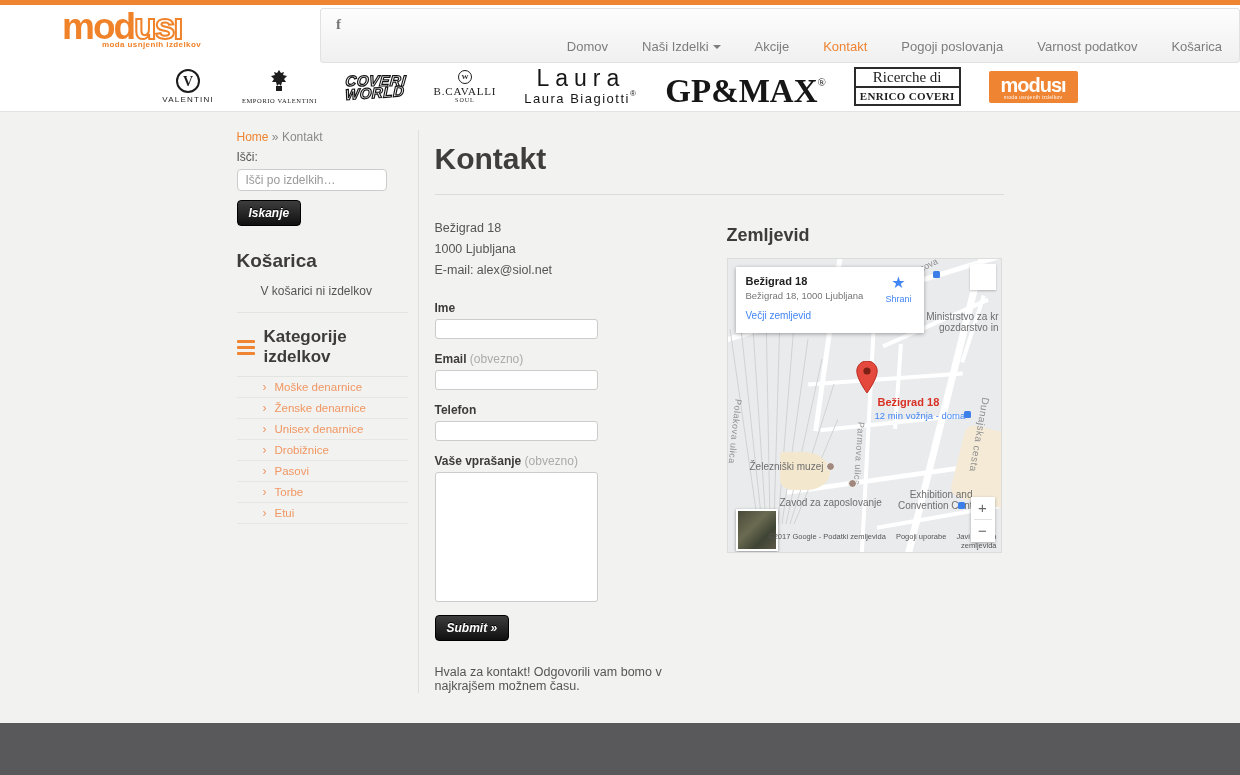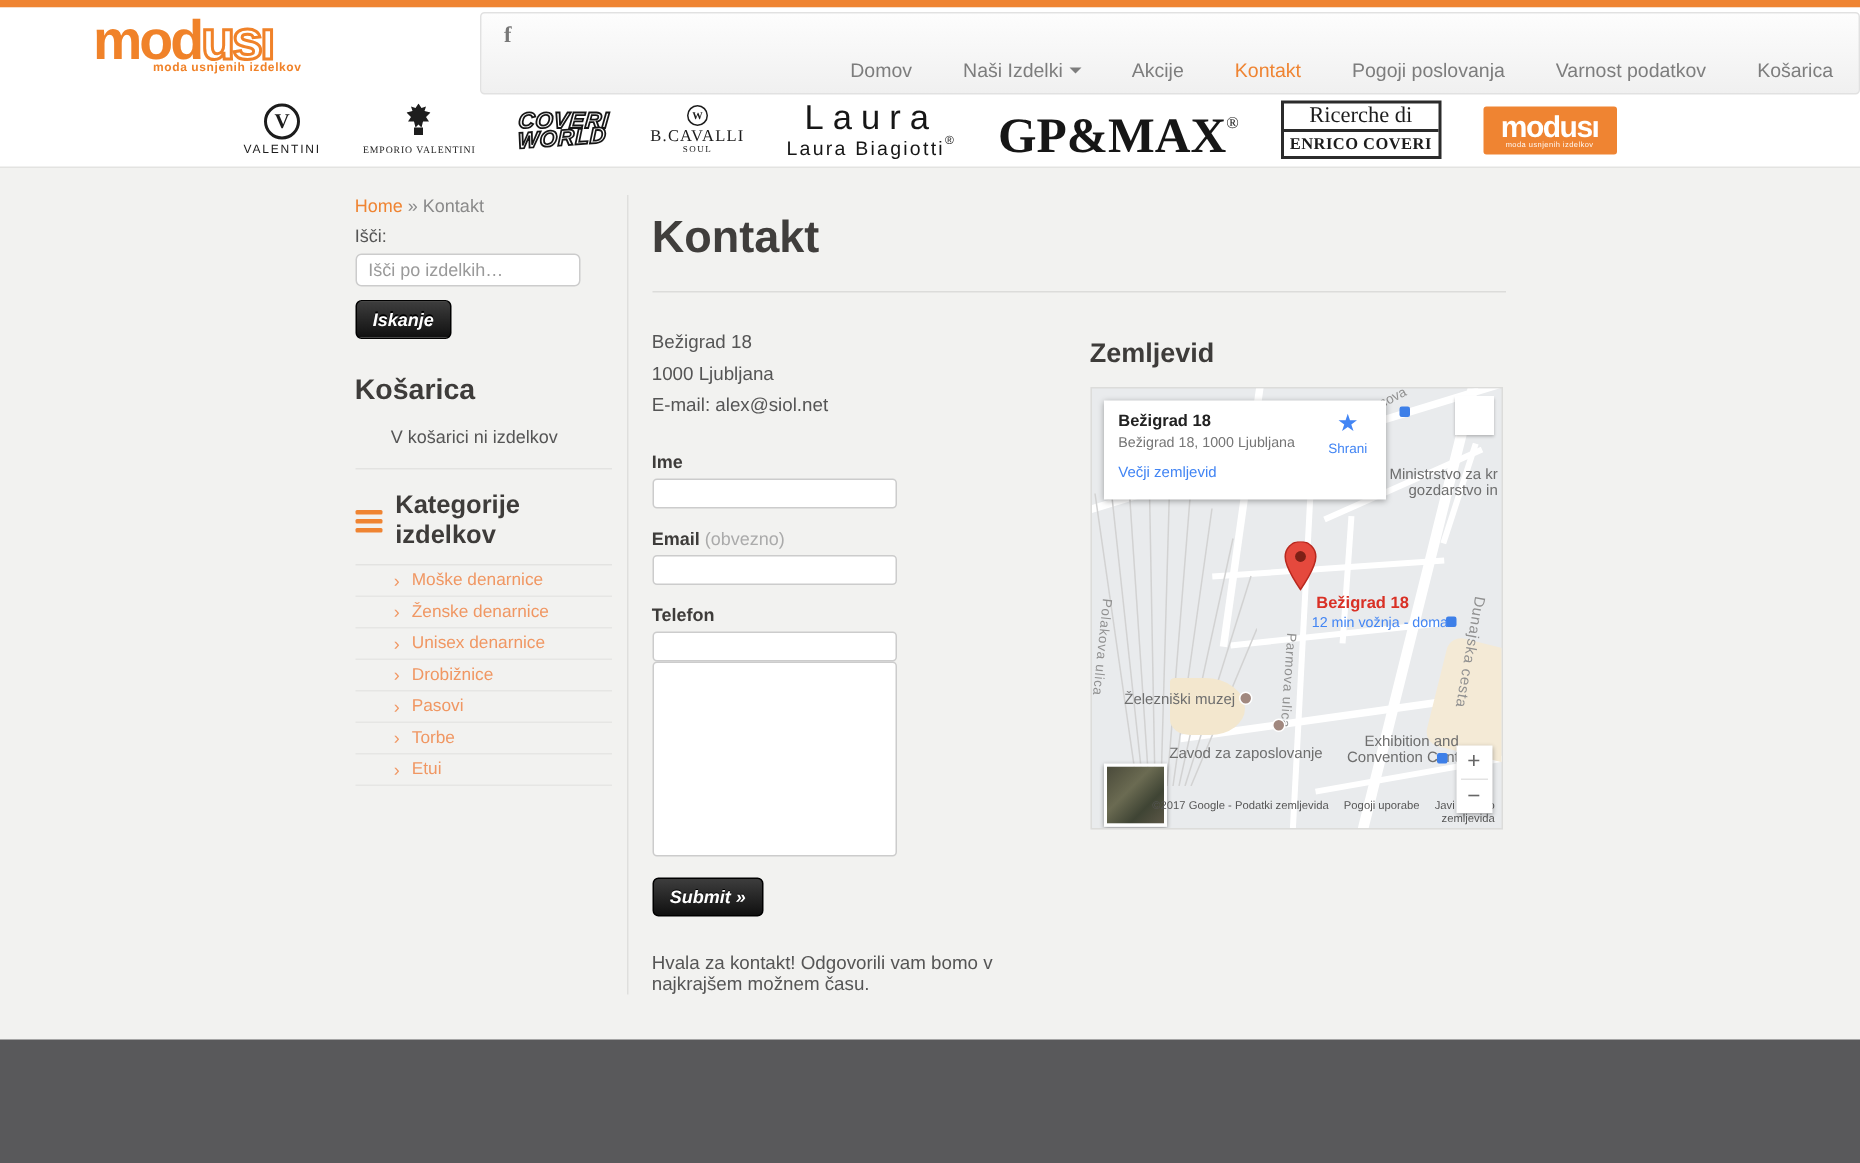--- a/index.html
+++ b/index.html
@@ -238,20 +238,21 @@
             <p>E-mail: alex@siol.net</p>
           </div>
 
           <div class="contact-form">
             <div class="f-label">Ime</div>
             <input class="f-input" type="text" style="">
             <div class="f-label"><span>Email</span> <span class="f-note">(obvezno)</span></div>
             <input class="f-input" type="text" style="">
             <div class="f-label">Telefon</div>
             <input class="f-input" type="text" style="">
+            <div class="f-label"><span>Vaše vprašanje</span> <span class="f-note">(obvezno)</span></div>
             <textarea class="f-textarea" style=""></textarea>
             <div><span class="btn-dark">Submit »</span></div>
           </div>
 
           <div class="thanks">Hvala za kontakt! Odgovorili vam bomo v najkrajšem možnem času.</div>
         </div>
 
         <div class="col-map">
           <div class="map-title">Zemljevid</div>
           <div class="map">

